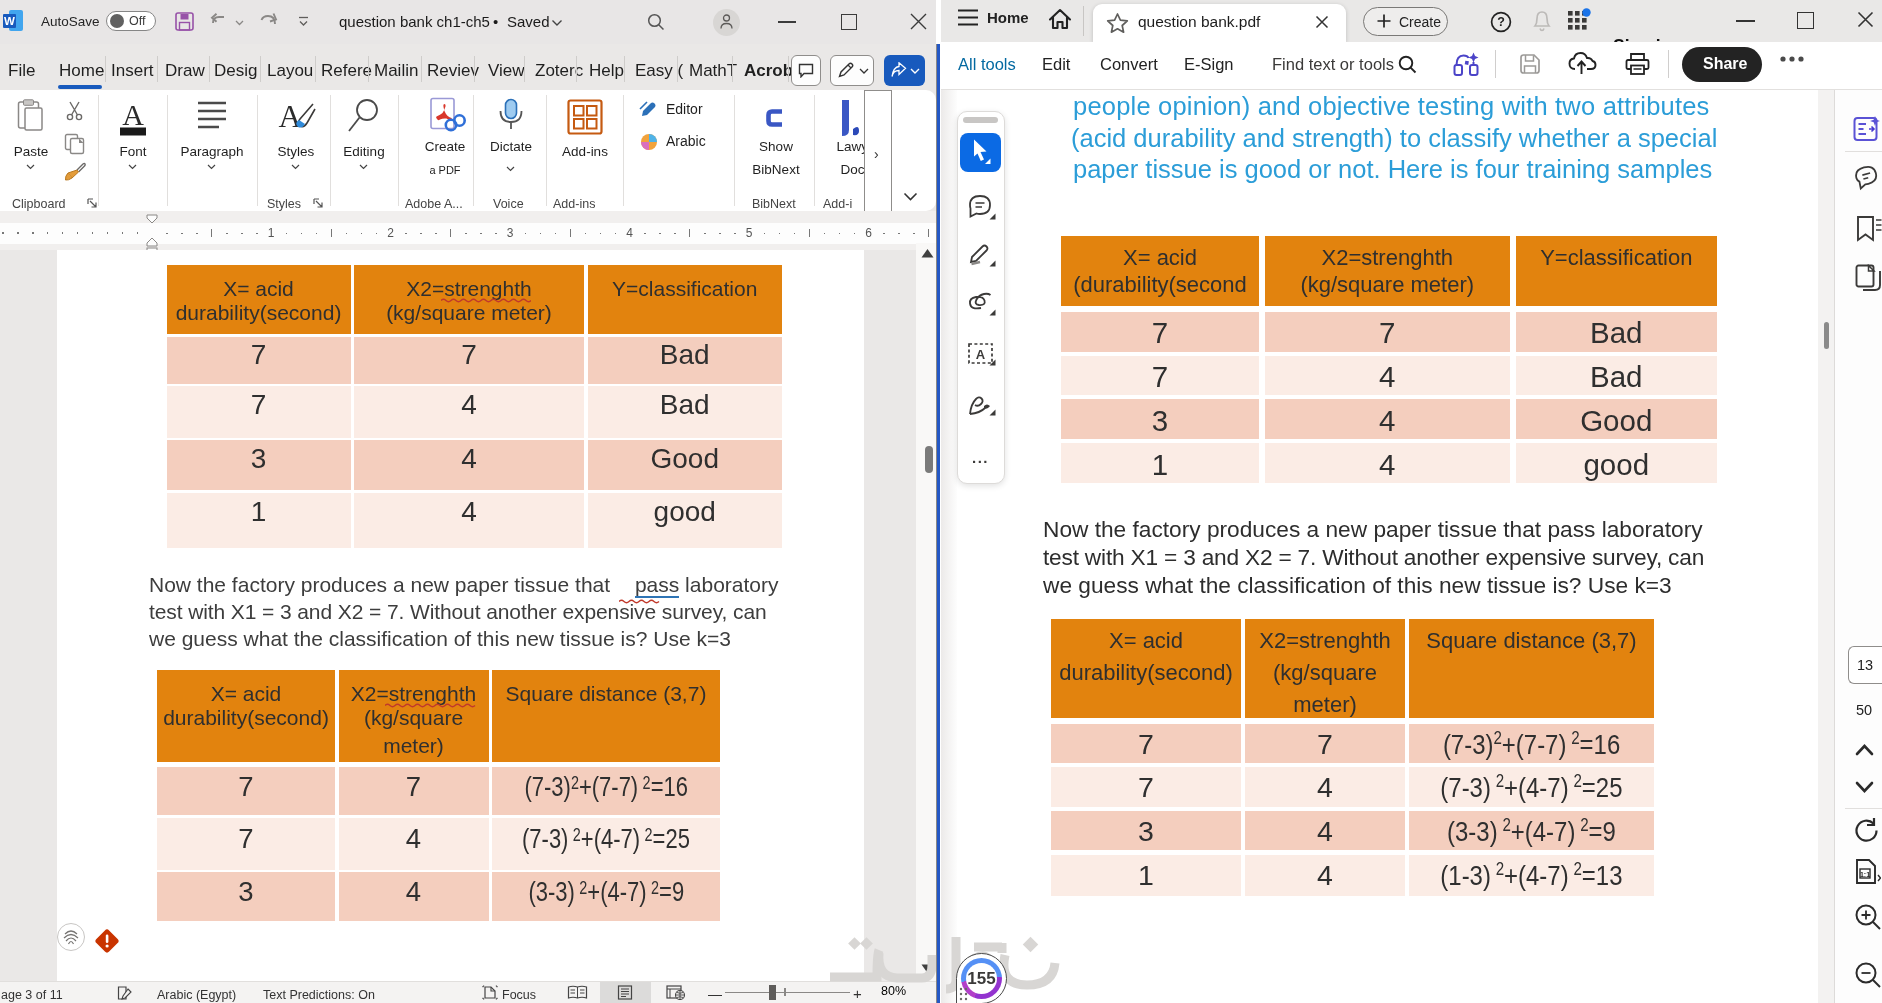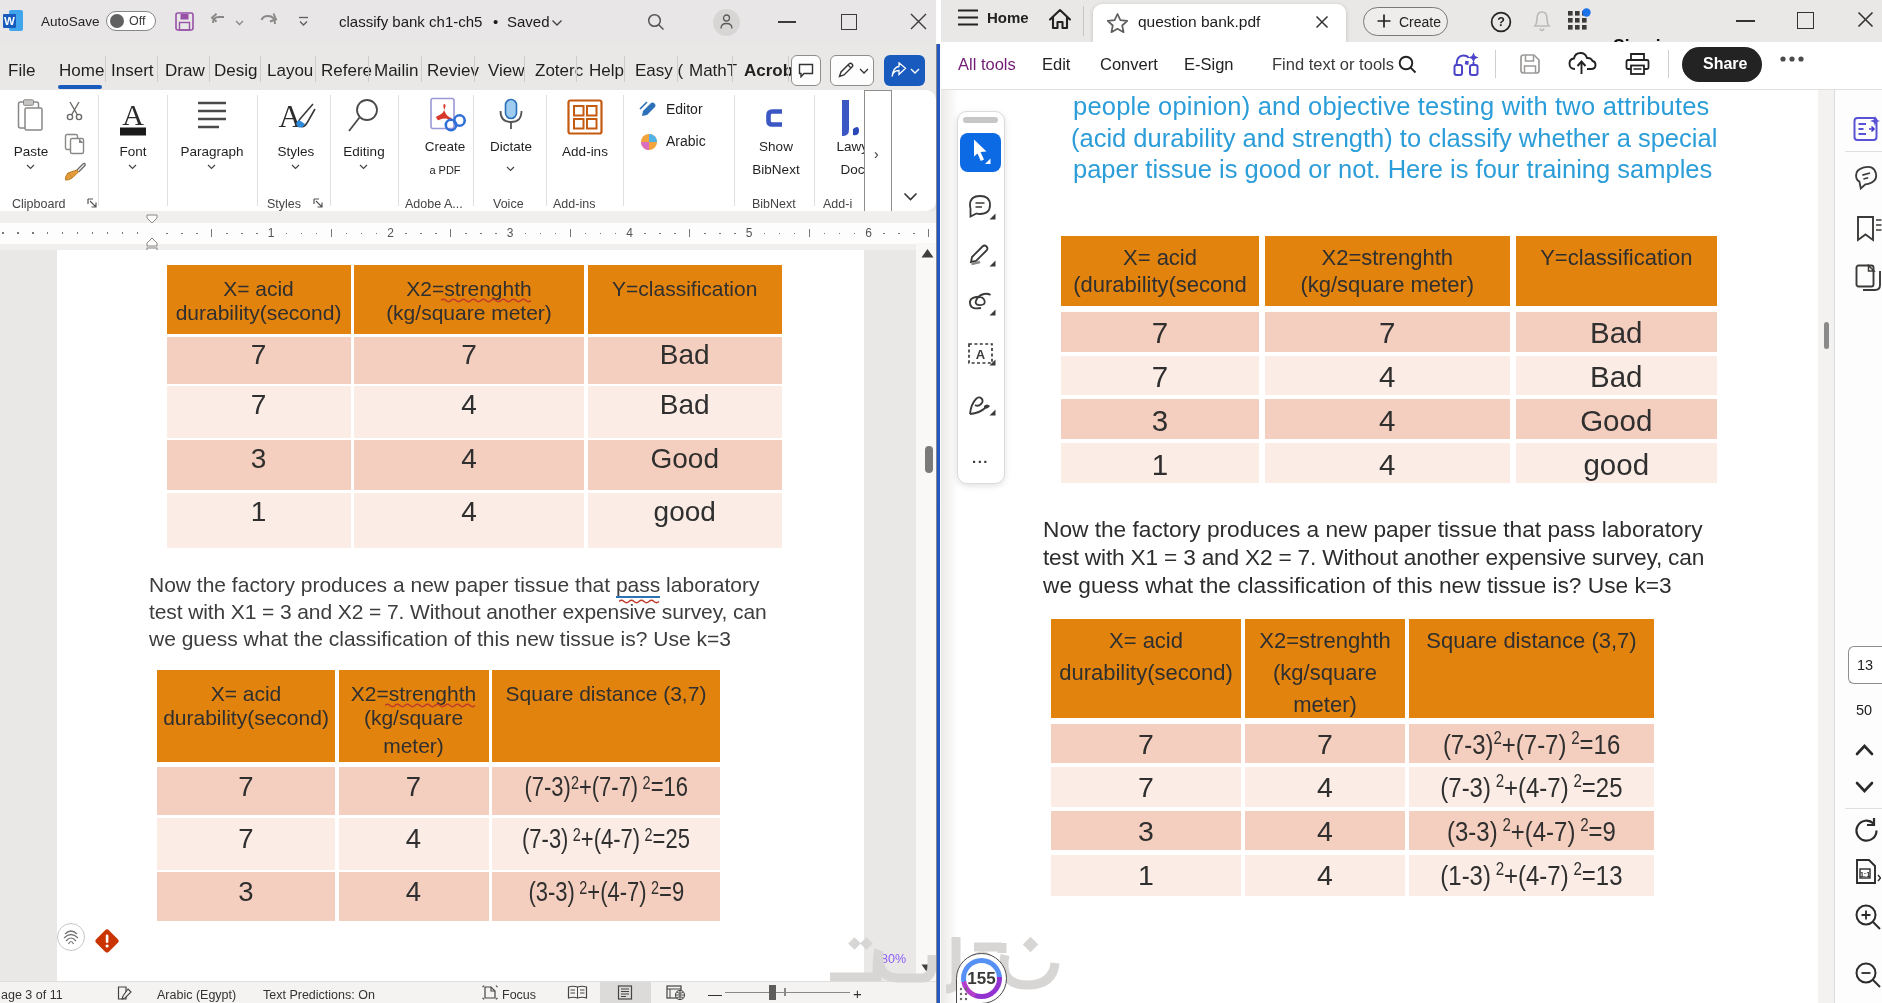--- a/index.html
+++ b/index.html
@@ -46,21 +46,21 @@
 <path d="M19 13 Q19 5 12 5 Q7 5 5.5 9" fill="none" stroke="#8a8886" stroke-width="1.9"></path>
 <path d="M17.5 2.5 L20 8.5 L14 10.5" fill="none" stroke="#8a8886" stroke-width="1.9"></path>
     </svg>
   </div>
 <div class="abs" style="left:297px;top:16px;">
     <svg width="13" height="12" viewBox="0 0 13 12">
 <path d="M2 1.5 L11 1.5" stroke="#605e5c" stroke-width="1.3"></path>
 <path d="M3 5.5 L6.5 9 L10 5.5" stroke="#605e5c" stroke-width="1.3" fill="none"></path>
     </svg>
   </div>
-<div class="abs" style="left:339px;top:13px;font-size:15px;color:#1b1b1b;font-weight:normal;white-space:nowrap;">classify bank ch1-ch5</div>
+<div class="abs" style="left:339px;top:13px;font-size:15px;color:#1b1b1b;font-weight:normal;white-space:nowrap;">question bank ch1-ch5</div>
 <div class="abs" style="left:493px;top:13px;font-size:15px;color:#1b1b1b;font-weight:normal;white-space:nowrap;">•</div>
 <div class="abs" style="left:507px;top:13px;font-size:15px;color:#1b1b1b;font-weight:normal;white-space:nowrap;">Saved</div>
 <div class="abs" style="left:551px;top:19px;">
     <svg width="12" height="8" viewBox="0 0 12 8">
       <path d="M1.5 1.5 L6 6 L10.5 1.5" stroke="#444" stroke-width="1.4" fill="none"></path>
     </svg>
   </div>
 <div class="abs" style="left:647px;top:13px;">
     <svg width="18" height="18" viewBox="0 0 18 18">
       <circle cx="7.5" cy="7.5" r="5.8" fill="none" stroke="#555" stroke-width="1.5"></circle>
@@ -433,21 +433,21 @@
 <div class="abs" style="left:441px;top:298px;width:90px;height:6px;">
     <svg width="90" height="6" viewBox="0 0 90 6">
       <path d="M0 2.5 Q2.5 0 5 2.5 Q7.5 5 10 2.5 Q12.5 0 15 2.5 Q17.5 5 20 2.5 Q22.5 0 25 2.5 Q27.5 5 30 2.5 Q32.5 0 35 2.5 Q37.5 5 40 2.5 Q42.5 0 45 2.5 Q47.5 5 50 2.5 Q52.5 0 55 2.5 Q57.5 5 60 2.5 Q62.5 0 65 2.5 Q67.5 5 70 2.5 Q72.5 0 75 2.5 Q77.5 5 80 2.5 Q82.5 0 85 2.5 Q87.5 5 90 2.5" fill="none" stroke="#c0392b" stroke-width="1.3"></path>
     </svg>
   </div>
 <div class="abs" style="left:619px;top:599px;width:44px;height:6px;">
     <svg width="44" height="6" viewBox="0 0 44 6">
       <path d="M0 2.5 Q2.5 0 5 2.5 Q7.5 5 10 2.5 Q12.5 0 15 2.5 Q17.5 5 20 2.5 Q22.5 0 25 2.5 Q27.5 5 30 2.5 Q32.5 0 35 2.5 Q37.5 5 40 2.5" fill="none" stroke="#c0392b" stroke-width="1.3"></path>
     </svg>
   </div>
-<div class="abs" style="left:149px;top:573px;font-size:21px;color:#3d3d3d;font-weight:normal;white-space:nowrap;">Now the factory produces a new paper tissue that <span style="border-bottom:2px solid #2e74b5;">pass</span> laboratory</div>
+<div class="abs" style="left:149px;top:573px;font-size:21px;color:#3d3d3d;font-weight:normal;white-space:nowrap;">Now the factory produces a new paper tissue that <span style="border-bottom:2px solid #2e74b5;margin-left:19px;">pass</span> laboratory</div>
 <div class="abs" style="left:149px;top:600px;font-size:21px;color:#3d3d3d;font-weight:normal;white-space:nowrap;letter-spacing:-0.1px;">test with X1 = 3 and X2 = 7. Without another expensive survey, can</div>
 <div class="abs" style="left:149px;top:627px;font-size:21px;color:#3d3d3d;font-weight:normal;white-space:nowrap;">we guess what the classification of this new tissue is? Use k=3</div>
 <div class="abs" style="left:157px;top:670px;width:178px;height:92px;background:#e2830e;"></div>
 <div class="abs" style="left:-54.0px;top:680.5px;width:600px;height:25px;line-height:25px;text-align:center;font-size:21px;color:#2f2f2f;font-weight:normal;white-space:nowrap;">X= acid</div>
 <div class="abs" style="left:-54.0px;top:705.0px;width:600px;height:25px;line-height:25px;text-align:center;font-size:21px;color:#2f2f2f;font-weight:normal;white-space:nowrap;">durability(second)</div>
 <div class="abs" style="left:338.5px;top:670px;width:150.0px;height:92px;background:#e2830e;"></div>
 <div class="abs" style="left:113.5px;top:680.5px;width:600px;height:25px;line-height:25px;text-align:center;font-size:21px;color:#2f2f2f;font-weight:normal;white-space:nowrap;">X2=strenghth</div>
 <div class="abs" style="left:113.5px;top:705.0px;width:600px;height:25px;line-height:25px;text-align:center;font-size:21px;color:#2f2f2f;font-weight:normal;white-space:nowrap;">(kg/square</div>
 <div class="abs" style="left:113.5px;top:732.5px;width:600px;height:25px;line-height:25px;text-align:center;font-size:21px;color:#2f2f2f;font-weight:normal;white-space:nowrap;">meter)</div>
 <div class="abs" style="left:492px;top:670px;width:228px;height:92px;background:#e2830e;"></div>
@@ -540,21 +540,21 @@
 <path d="M1 4 H15 M4 4 V13" stroke="#444" stroke-width="1"></path>
 <circle cx="14" cy="10" r="4.5" fill="#f4f3f2" stroke="#444" stroke-width="1.1"></circle>
 <path d="M10 10 H18 M14 6 V14 M11 7.5 Q14 9 17 7.5 M11 12.5 Q14 11 17 12.5" stroke="#444" stroke-width="0.9" fill="none"></path>
     </svg>
   </div>
 <div class="abs" style="left:708px;top:986px;font-size:14px;color:#333;font-weight:normal;white-space:nowrap;">—</div>
 <div class="abs" style="left:725px;top:991.5px;width:125px;height:1.5px;background:#8a8886;"></div>
 <div class="abs" style="left:769px;top:985px;width:7px;height:15px;background:#5f5d5b;"></div>
 <div class="abs" style="left:784px;top:988px;width:1.5px;height:8px;background:#8a8886;"></div>
 <div class="abs" style="left:853px;top:985px;font-size:15px;color:#333;font-weight:normal;white-space:nowrap;">+</div>
-<div class="abs" style="left:881px;top:952px;font-size:12.5px;color:#8b5cf6;font-weight:normal;white-space:nowrap;">80%</div>
+<div class="abs" style="left:881px;top:984px;font-size:12.5px;color:#000000;font-weight:normal;white-space:nowrap;">80%</div>
 <div class="abs" style="left:936px;top:44px;width:4px;height:959px;background:linear-gradient(90deg,#8a8886 0 1px,#2458c5 1px 4px);z-index:12;"></div>
 <div class="abs" style="left:941px;top:0;width:941px;height:1003px;background:#fff;overflow:hidden;"></div>
 <div class="abs" style="left:941px;top:0;width:941px;height:42px;background:#e9e8e7;"></div>
 <div class="abs" style="left:957px;top:9px;">
     <svg width="22" height="17" viewBox="0 0 22 17">
       <path d="M1 1.5 H21 M1 8.5 H21 M1 15.5 H21" stroke="#222" stroke-width="2.2"></path>
     </svg>
   </div>
 <div class="abs" style="left:987px;top:9px;font-size:15px;color:#222;font-weight:bold;white-space:nowrap;">Home</div>
 <div class="abs" style="left:1044px;top:3px;">
@@ -611,21 +611,21 @@
   </div>
 <div class="abs" style="left:1613px;top:8px;font-size:17.5px;color:#111;font-weight:bold;white-space:nowrap;margin-top:28px;">Sign in</div>
 <div class="abs" style="left:1736px;top:20px;width:19px;height:2.2px;background:#333;"></div>
 <div class="abs" style="left:1797px;top:12px;width:15px;height:15px;border:1.7px solid #333;"></div>
 <div class="abs" style="left:1857px;top:11px;">
     <svg width="17" height="17" viewBox="0 0 17 17">
       <path d="M1.5 1.5 L15.5 15.5 M15.5 1.5 L1.5 15.5" stroke="#333" stroke-width="1.6"></path>
     </svg>
   </div>
 <div class="abs" style="left:941px;top:42px;width:941px;height:48px;background:#fff;border-bottom:1px solid #e2e0de;box-sizing:border-box;"></div>
-<div class="abs" style="left:958px;top:55px;font-size:16.5px;color:#701a75;font-weight:normal;white-space:nowrap;text-align:right;">All tools</div>
+<div class="abs" style="left:958px;top:55px;font-size:16.5px;color:#0369a1;font-weight:normal;white-space:nowrap;text-align:right;">All tools</div>
 <div class="abs" style="left:1042px;top:55px;font-size:16.5px;color:#222;font-weight:normal;white-space:nowrap;">Edit</div>
 <div class="abs" style="left:1100px;top:55px;font-size:16.5px;color:#222;font-weight:normal;white-space:nowrap;">Convert</div>
 <div class="abs" style="left:1184px;top:55px;font-size:16.5px;color:#222;font-weight:normal;white-space:nowrap;">E-Sign</div>
 <div class="abs" style="left:1272px;top:55px;font-size:16.5px;color:#3b3a39;font-weight:normal;white-space:nowrap;">Find text or tools</div>
 <div class="abs" style="left:1398px;top:55px;">
     <svg width="19" height="19" viewBox="0 0 19 19">
       <circle cx="8" cy="8" r="6.3" fill="none" stroke="#222" stroke-width="1.9"></circle>
       <path d="M12.6 12.6 L17.5 17.5" stroke="#222" stroke-width="1.9"></path>
     </svg>
   </div>

